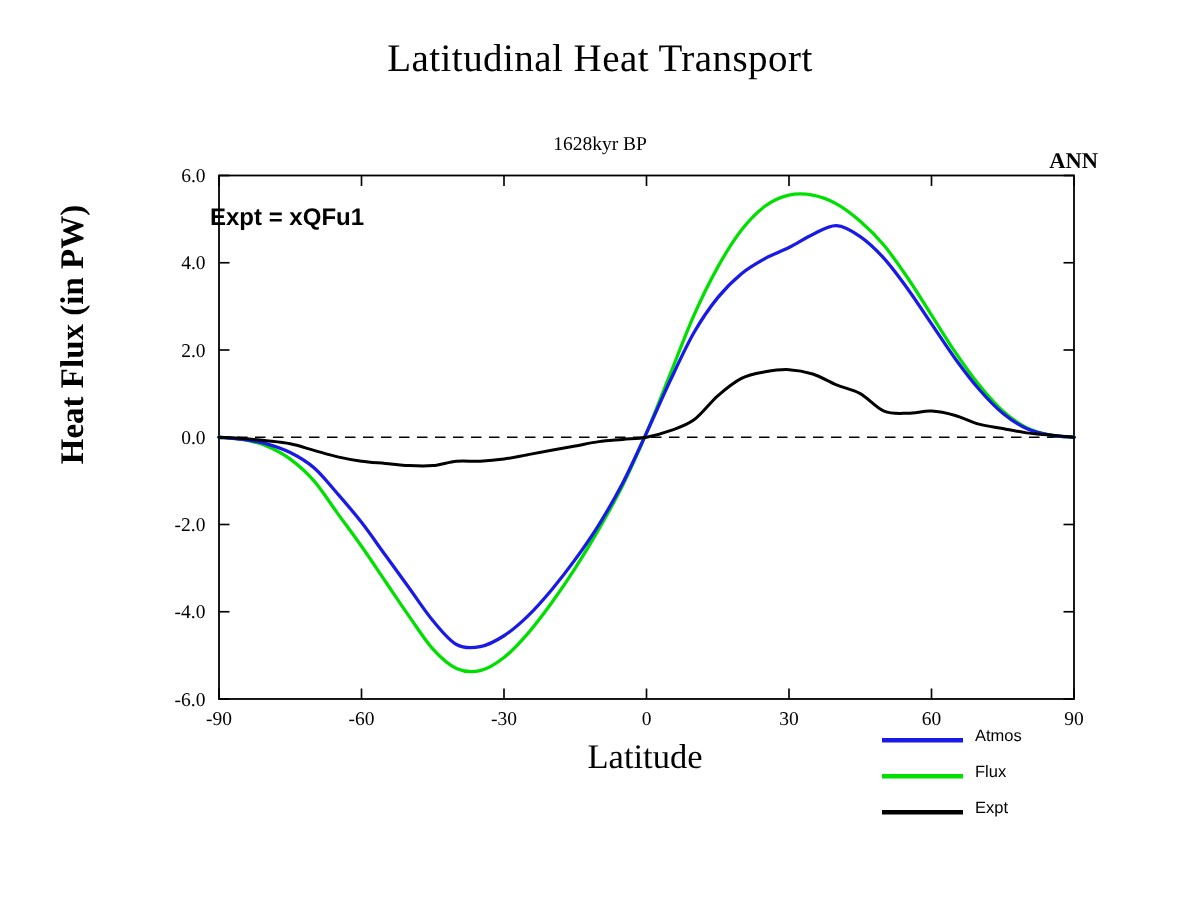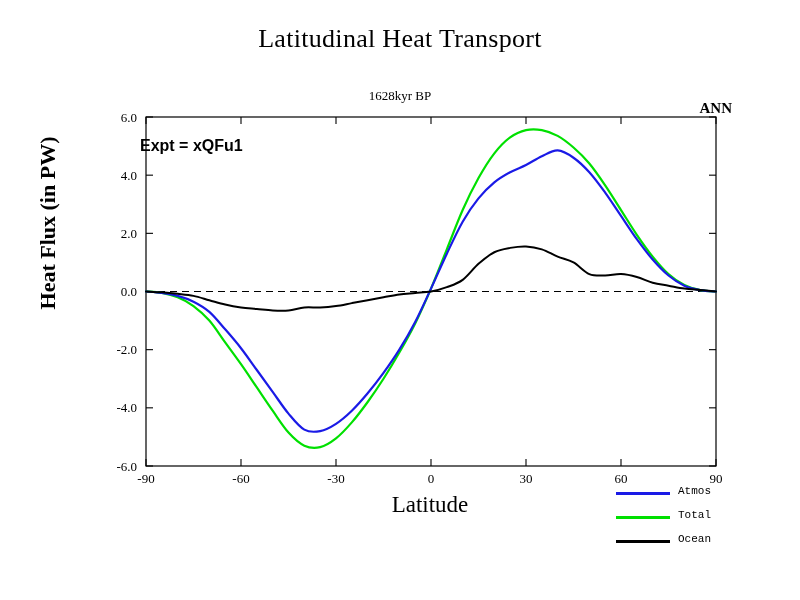--- a/index.html
+++ b/index.html
@@ -85,26 +85,26 @@
     left: 0;
     top: 0;
   }
   .tick-text {
     font-family: "Liberation Serif", serif;
     font-size: 13px;
     fill: #000;
   }
   .legend {
     position: absolute;
-    left: 616px;
+    left: 588px;
     top: 482px;
     width: 160px;
     height: 72px;
     font-size: 11px;
-    font-family: Liberation Mono, monospace;
+    font-family: Liberation Sans, sans-serif;
   }
   .legend-row {
     position: relative;
     height: 24px;
   }
   .legend-line {
     position: absolute;
     left: 0;
     top: 10px;
     width: 54px;
@@ -182,21 +182,21 @@
       </g>
   </svg>
 
   <div class="legend">
     <div class="legend-row">
       <div class="legend-line" style="background:#1a1ae6"></div>
       <div class="legend-text">Atmos</div>
     </div>
     <div class="legend-row">
       <div class="legend-line" style="background:#00e000"></div>
-      <div class="legend-text">Total</div>
+      <div class="legend-text">Flux</div>
     </div>
     <div class="legend-row">
       <div class="legend-line" style="background:#000000"></div>
-      <div class="legend-text">Ocean</div>
+      <div class="legend-text">Expt</div>
     </div>
   </div>
 
 </div>
 
 </body></html>

